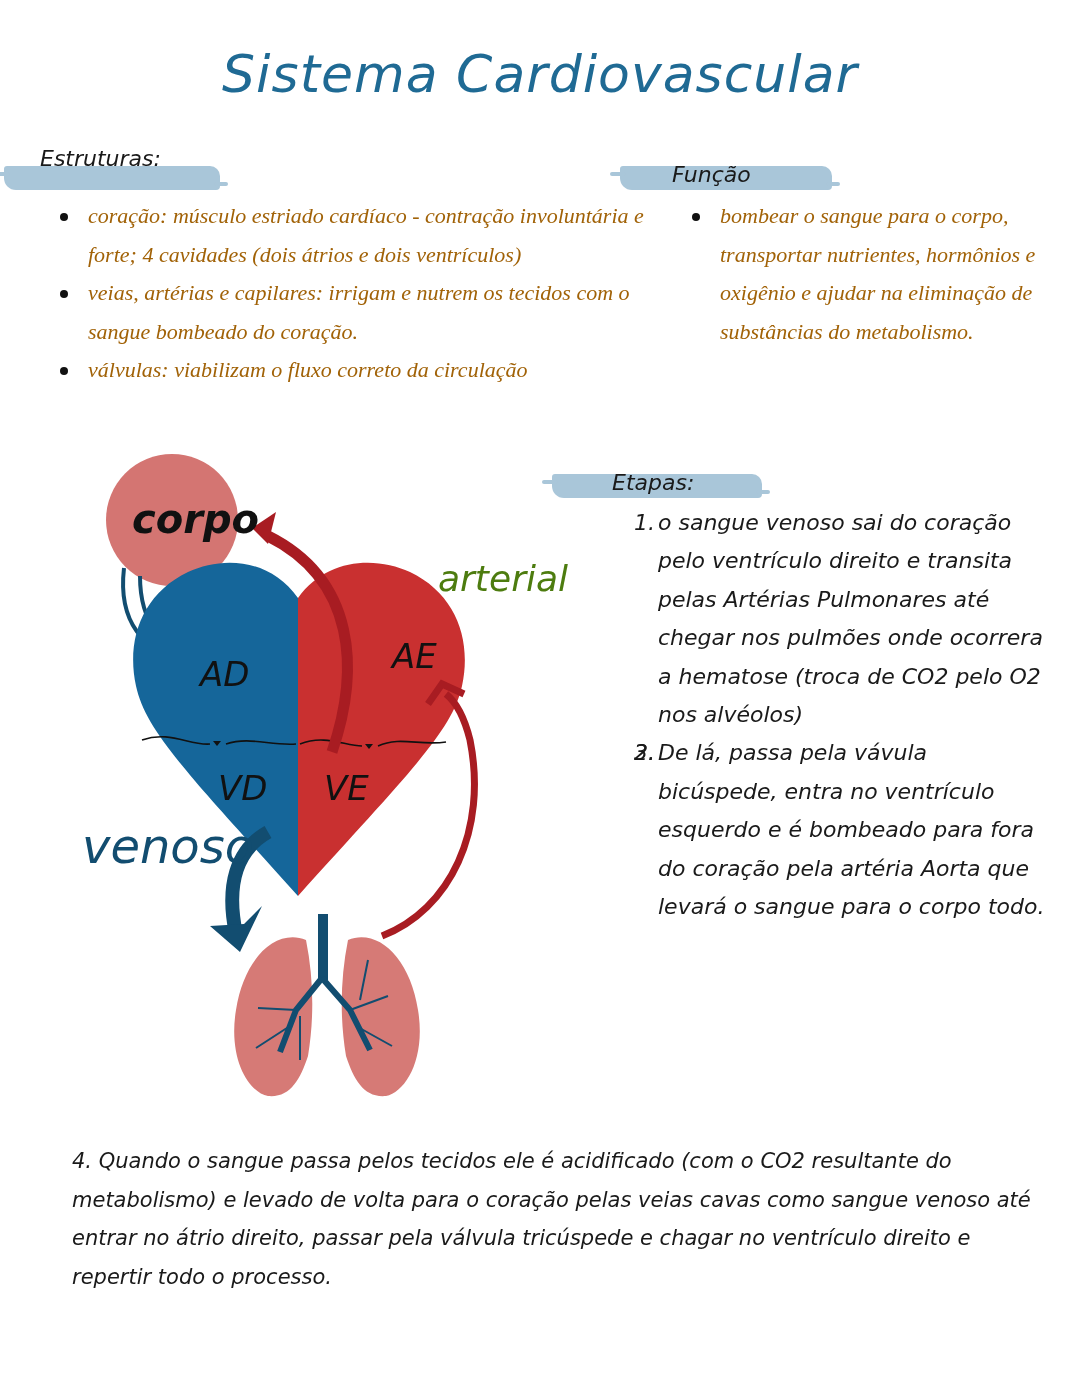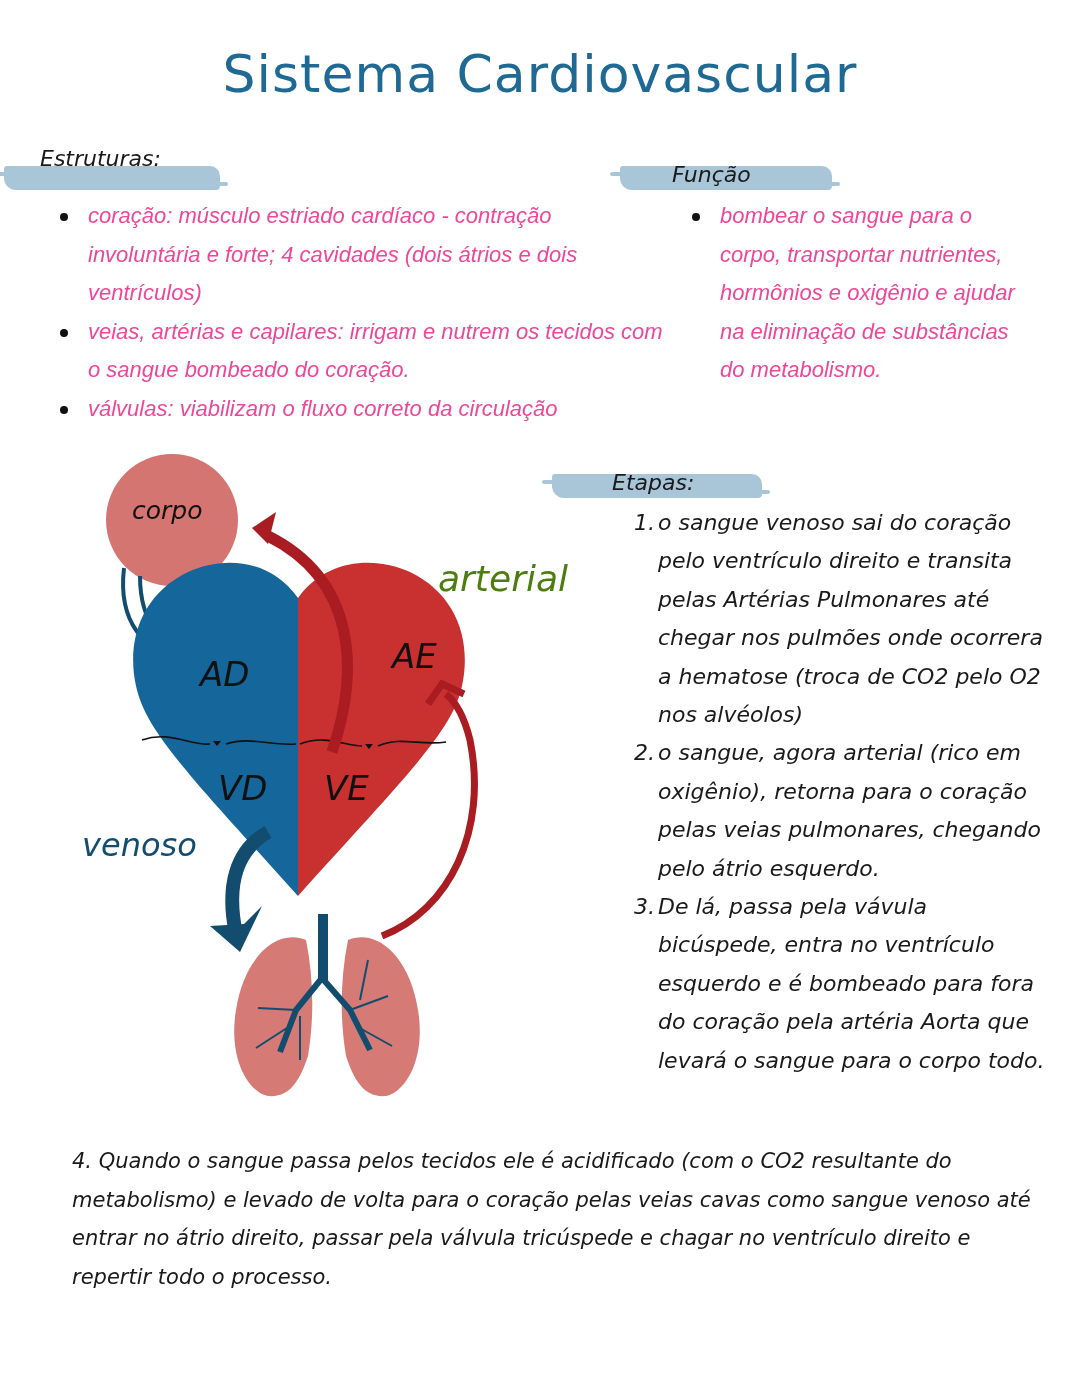--- a/index.html
+++ b/index.html
@@ -3,39 +3,39 @@
   <meta charset="utf-8">
   <style>
     html, body { margin: 0; padding: 0; background: #ffffff; }
     body {
       width: 1080px; height: 1398px; position: relative; overflow: hidden;
       font-family: "DejaVu Sans", sans-serif; color: #1a1a1a;
     }
     .title {
       position: absolute; left: 0; width: 1080px; top: 44px;
       text-align: center; font-size: 52px; color: #1f6a94;
-      font-family: "DejaVu Sans", sans-serif; letter-spacing: 1px;
+      font-family: "DejaVu Sans", sans-serif; font-style: italic; letter-spacing: 1px;
     }
     .hl {
       position: absolute; height: 24px; background: #a9c6d9;
       border-radius: 3px 10px 4px 12px;
     }
     .hl::before, .hl::after {
       content: ""; position: absolute; background: #a9c6d9; height: 4px; border-radius: 2px;
     }
     .hl::before { left: -10px; top: 6px; width: 16px; }
     .hl::after { right: -8px; bottom: 4px; width: 14px; }
     .section-label {
       position: absolute; font-size: 22px; font-style: italic; color: #1a1a1a;
       font-family: "DejaVu Sans", sans-serif;
     }
     .list {
       position: absolute; margin: 0; padding: 0; list-style: none;
       font-size: 22px; line-height: 38.5px; font-style: italic;
-      font-family: Liberation Sans, sans-serif; color: #ec4899;
+      font-family: Liberation Serif, serif; color: #a16207;
     }
     .list li { position: relative; padding-left: 32px; }
     .list li::before {
       content: ""; position: absolute; left: 4px; top: 16px;
       width: 8px; height: 8px; border-radius: 50%; background: #111;
     }
     .steps {
       position: absolute; margin: 0; padding: 0; list-style: none;
       font-size: 22px; line-height: 38.4px; font-style: italic;
       font-family: "DejaVu Sans", sans-serif; color: #1a1a1a;
@@ -104,30 +104,30 @@
     <path d="M210,486 L240,512 L262,466 L244,484 Z" fill="#124d70"></path>
 
     <g>
       <path d="M306,500 C276,488 244,518 236,570 C228,618 248,652 268,656 C290,658 300,640 308,616 C314,580 314,540 306,500 Z" fill="#d67a76"></path>
       <path d="M348,500 C378,488 410,518 418,570 C426,618 406,652 386,656 C364,658 354,640 346,616 C340,580 340,540 348,500 Z" fill="#d67a76"></path>
       <rect x="318" y="474" width="10" height="66" fill="#124d70"></rect>
       <path d="M322,538 L296,570 L280,612 M322,538 L350,570 L370,610" stroke="#124d70" stroke-width="6" fill="none"></path>
       <path d="M296,570 L258,568 M290,586 L256,608 M300,576 L300,620 M350,570 L388,556 M356,586 L392,606 M360,560 L368,520" stroke="#124d70" stroke-width="2" fill="none"></path>
     </g>
   </svg>
-  <div class="dlabel" style="left:132px; top:56px; font-size:25px; color:#111;">corpo</div>
+  <div class="dlabel" style="left:132px; top:56px; font-size:40px; color:#111;font-weight:bold;">corpo</div>
   <div class="dlabel" style="left:438px; top:118px; font-size:36px; color:#4d7c0f;">arterial</div>
-  <div class="dlabel" style="left:82px; top:386px; font-size:32px; color:#124d70;">venoso</div>
+  <div class="dlabel" style="left:82px; top:378px; font-size:48px; color:#124d70;">venoso</div>
   <div class="dlabel" style="left:200px; top:214px; font-size:34px; color:#111;">AD</div>
   <div class="dlabel" style="left:392px; top:196px; font-size:34px; color:#111;">AE</div>
   <div class="dlabel" style="left:218px; top:328px; font-size:34px; color:#111;">VD</div>
   <div class="dlabel" style="left:324px; top:328px; font-size:34px; color:#111;">VE</div>
 </div>
 
 <div class="hl" style="left:552px; top:474px; width:210px;"></div>
 <div class="section-label" style="left:612px; top:470px;">Etapas:</div>
 <ol class="steps" style="left:634px; top:504px; width:418px;">
   <li><span class="num">1.</span><span>o sangue venoso sai do coração pelo ventrículo direito e transita pelas Artérias Pulmonares até chegar nos pulmões onde ocorrera a hematose (troca de CO2 pelo O2 nos alvéolos)</span></li>
-  <li><span class="num">2.</span><span>o sangue, agora arterial (rico em oxigênio), retorna para o coração pelas veias pulmonares, chegando pelo átrio esquerdo.</span></li>
+  <li><span class="num">2.</span></li>
   <li><span class="num">3.</span><span>De lá, passa pela vávula bicúspede, entra no ventrículo esquerdo e é bombeado para fora do coração pela artéria Aorta que levará o sangue para o corpo todo.</span></li>
 </ol>
 
 <div class="final">4. Quando o sangue passa pelos tecidos ele é acidificado (com o CO2 resultante do metabolismo) e levado de volta para o coração pelas veias cavas como sangue venoso até entrar no átrio direito, passar pela válvula tricúspede e chagar no ventrículo direito e repertir todo o processo.</div>
 
 </body></html>

